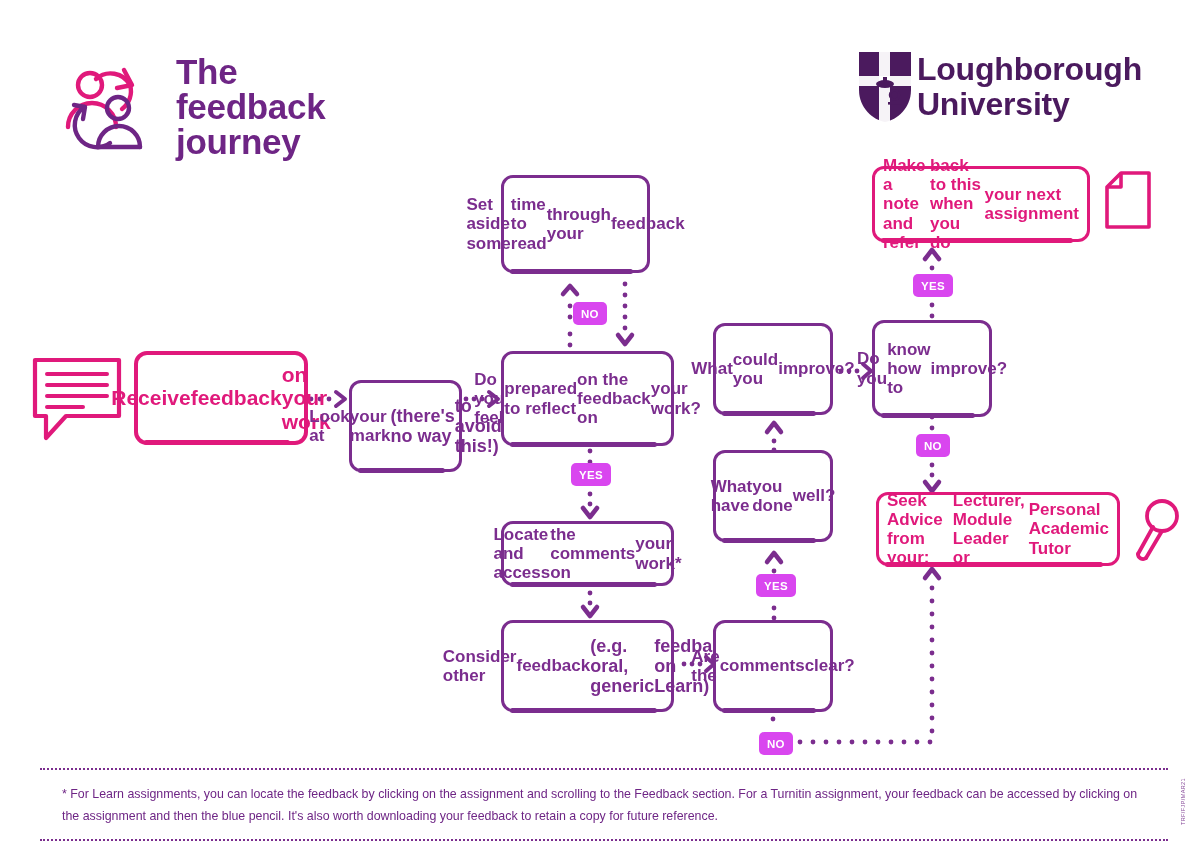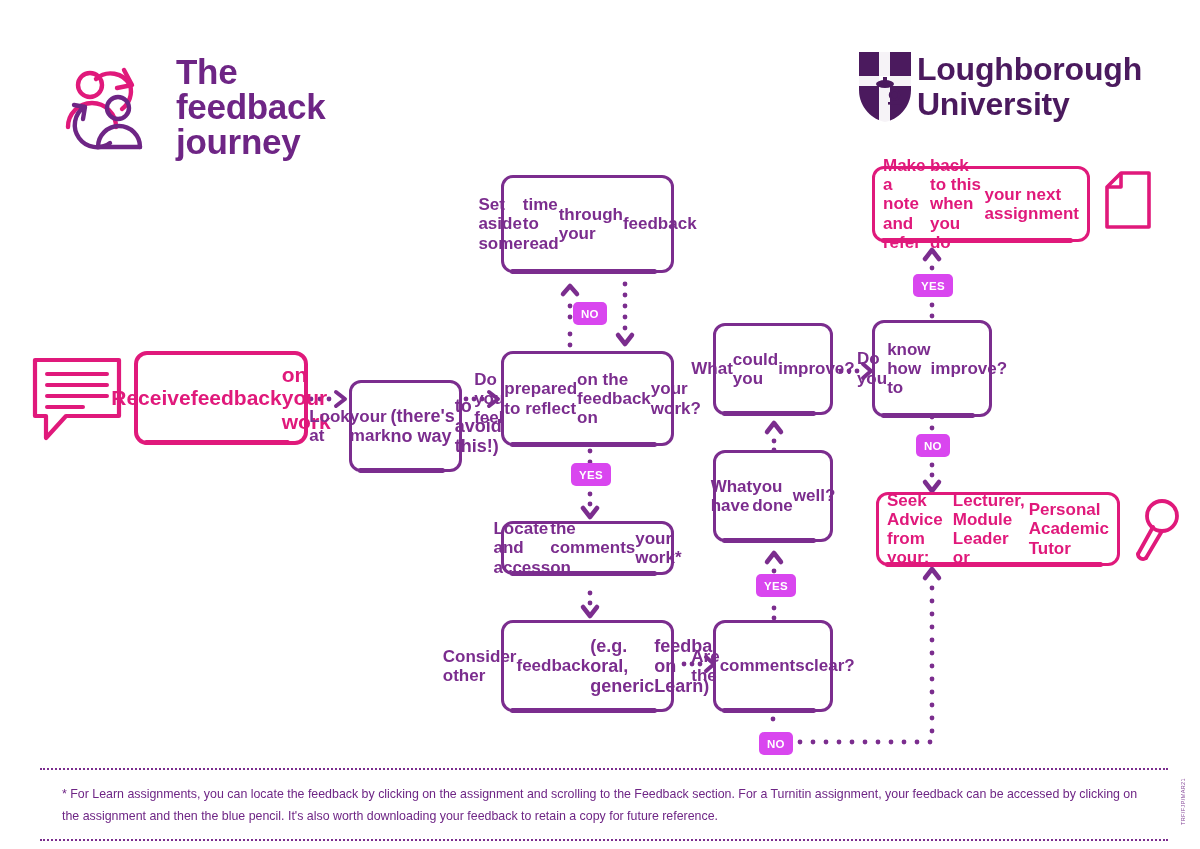--- a/index.html
+++ b/index.html
@@ -421,35 +421,35 @@
     <div class="l1">on your work</div>
   </div>
 
   <div class="node" style="left:349px; top:352px; width:113px; height:92px;margin-top:28px;">
     <div class="l1">Look at</div>
     <div class="l1">your mark</div>
     <div class="l2">(there's no way</div>
     <div class="l2">to avoid this!)</div>
   </div>
 
-  <div class="node" style="left:501px; top:175px; width:173px; height:98px;">
+  <div class="node" style="left:501px; top:175px; width:149px; height:98px;">
     <div class="l1">Set aside some</div>
     <div class="l1">time to read</div>
     <div class="l1">through your</div>
     <div class="l1">feedback</div>
   </div>
 
   <div class="node" style="left:501px; top:351px; width:173px; height:95px;">
     <div class="l1">Do you feel</div>
     <div class="l1">prepared to reflect</div>
     <div class="l1">on the feedback on</div>
     <div class="l1">your work?</div>
   </div>
 
-  <div class="node" style="left:501px; top:521px; width:173px; height:54px;">
+  <div class="node" style="left:501px; top:521px; width:173px; height:65px;">
     <div class="l1">Locate and access</div>
     <div class="l1">the comments on</div>
     <div class="l1">your work*</div>
   </div>
 
   <div class="node" style="left:501px; top:620px; width:173px; height:92px;">
     <div class="l1">Consider other</div>
     <div class="l1">feedback</div>
     <div class="l2">(e.g. oral, generic</div>
     <div class="l2">feedback on Learn)</div>

